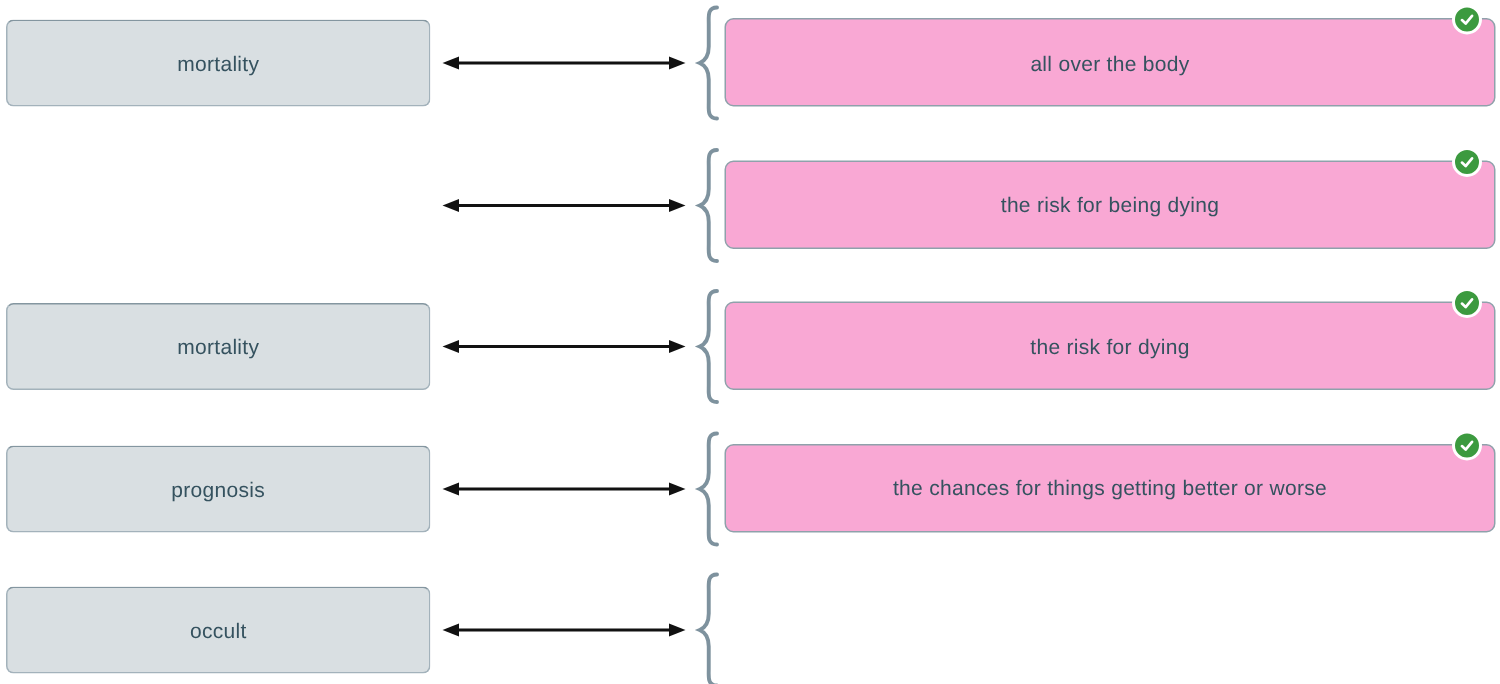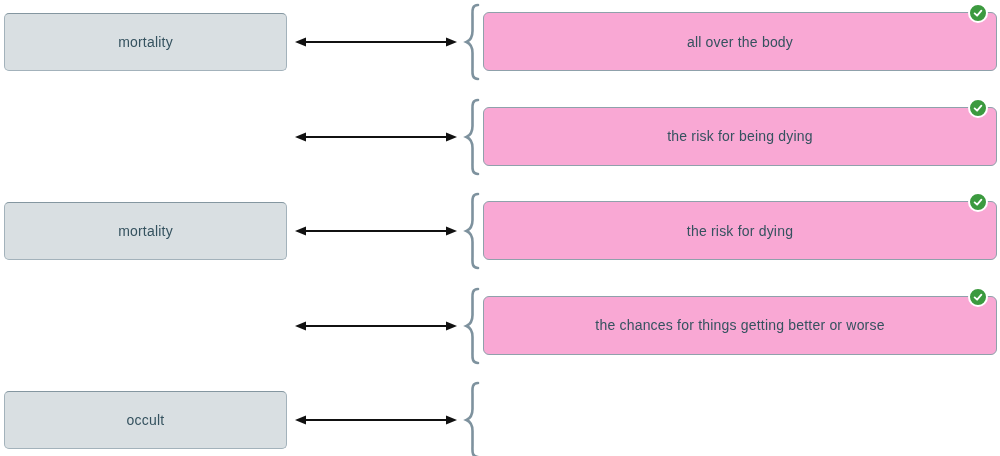--- a/index.html
+++ b/index.html
@@ -138,20 +138,23 @@
         <span>the risk for dying</span>
         <span class="badge">
           <svg width="12" height="12" viewBox="0 0 16 16">
               <polyline points="3.5,8.5 6.8,11.6 12.5,4.8" fill="none" stroke="#ffffff" stroke-width="2.4" stroke-linecap="round" stroke-linejoin="round"></polyline>
             </svg>
         </span>
       </div>
     </div>
 
     <div class="row">
+      <div class="term-box">
+        <span>prognosis</span>
+      </div>
       <svg class="arrow" width="164" height="14" viewBox="0 0 164 14">
         <line x1="8" y1="7" x2="156" y2="7" stroke="#111111" stroke-width="2"></line>
         <polygon points="1,7 12,2.6 12,11.4" fill="#111111"></polygon>
         <polygon points="163,7 152,2.6 152,11.4" fill="#111111"></polygon>
       </svg>
       <svg class="brace" width="20" height="78" viewBox="0 0 20 78">
         <path d="M16 2 C9.5 2 10.5 8 10.5 13 L10.5 28 C10.5 34.5 8 37.5 4.5 39 C8 40.5 10.5 43.5 10.5 50 L10.5 65 C10.5 70 9.5 76 16 76" fill="none" stroke="#7e929e" stroke-width="2.6" stroke-linecap="round"></path>
       </svg>
       <div class="def-box">
         <span>the chances for things getting better or worse</span>

